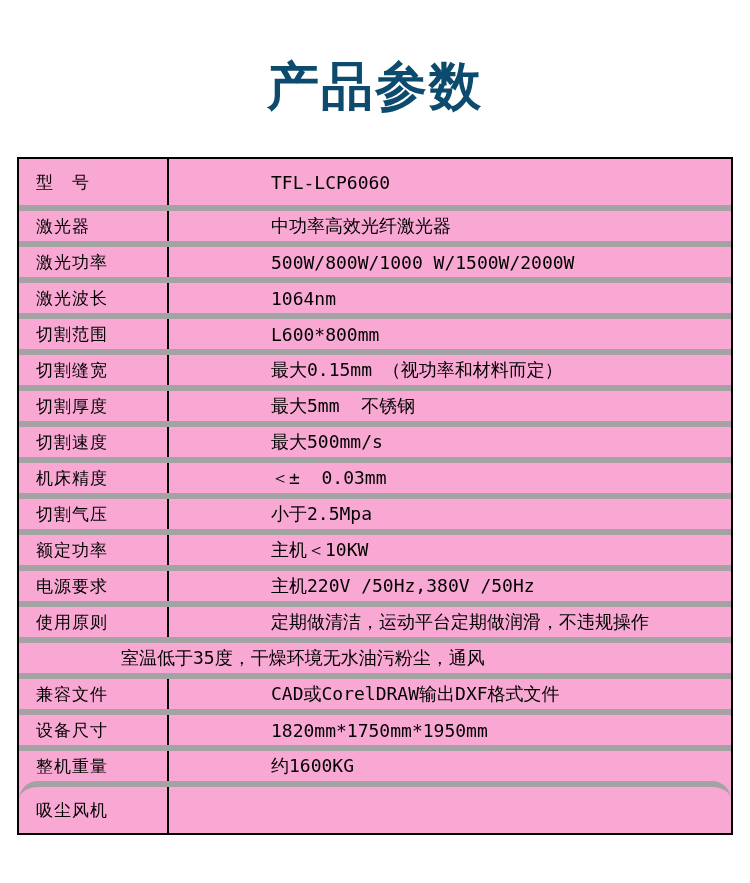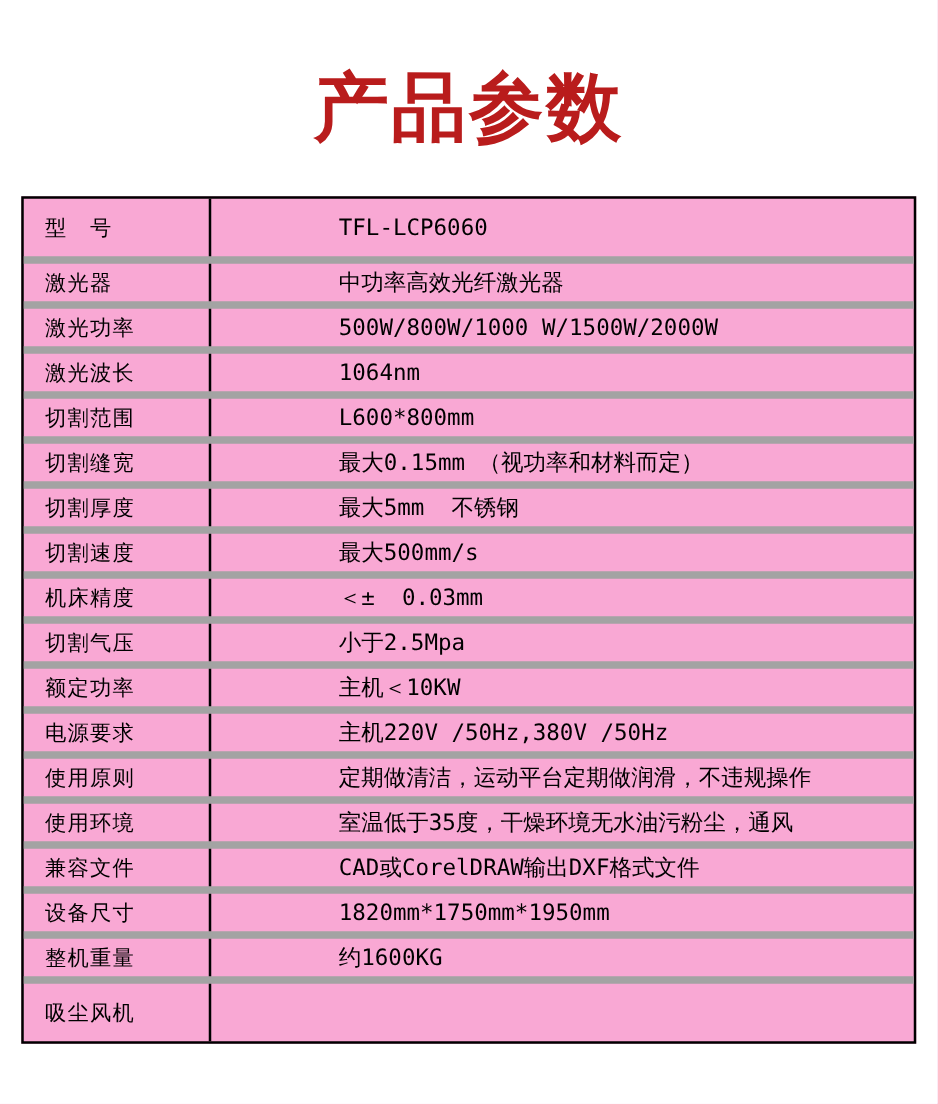--- a/index.html
+++ b/index.html
@@ -19,24 +19,24 @@
     height: 157px;
     display: flex;
     align-items: center;
     justify-content: center;
   }
   .page-title {
     margin: 0;
     padding-top: 14px;
     font-family: "Liberation Sans", "DejaVu Sans", sans-serif;
     font-weight: 900;
-    font-size: 60px;
+    font-size: 52px;
     line-height: 1;
     letter-spacing: 2px;
-    color: #b91c1c;
+    color: #0c4a6e;
     white-space: pre;
   }
   .spec-table {
     margin-left: 17px;
     width: 716px;
     box-sizing: border-box;
     border: 2px solid #000;
     background: #f9a8d4;
   }
   .spec-row {
@@ -44,20 +44,21 @@
     box-sizing: border-box;
     height: 36px;
     border-top: 6px solid #a3a3a3;
   }
   .spec-row:first-child {
     border-top: none;
     height: 46px;
   }
   .spec-row:last-child {
     height: 52px;
+    border-radius: 19px;
   }
   .cell {
     display: flex;
     align-items: center;
     box-sizing: border-box;
     white-space: pre;
     overflow: hidden;
   }
   .cell-label {
     width: 150px;
@@ -142,21 +143,20 @@
     <div class="cell cell-label">电源要求</div>
     <div class="cell cell-value">主机220V /50Hz,380V /50Hz</div>
   </div>
 
   <div class="spec-row">
     <div class="cell cell-label">使用原则</div>
     <div class="cell cell-value">定期做清洁，运动平台定期做润滑，不违规操作</div>
   </div>
 
   <div class="spec-row">
-    <div class="cell cell-label">使用环境</div>
     <div class="cell cell-value">室温低于35度，干燥环境无水油污粉尘，通风</div>
   </div>
 
   <div class="spec-row">
     <div class="cell cell-label">兼容文件</div>
     <div class="cell cell-value">CAD或CorelDRAW输出DXF格式文件</div>
   </div>
 
   <div class="spec-row">
     <div class="cell cell-label">设备尺寸</div>

